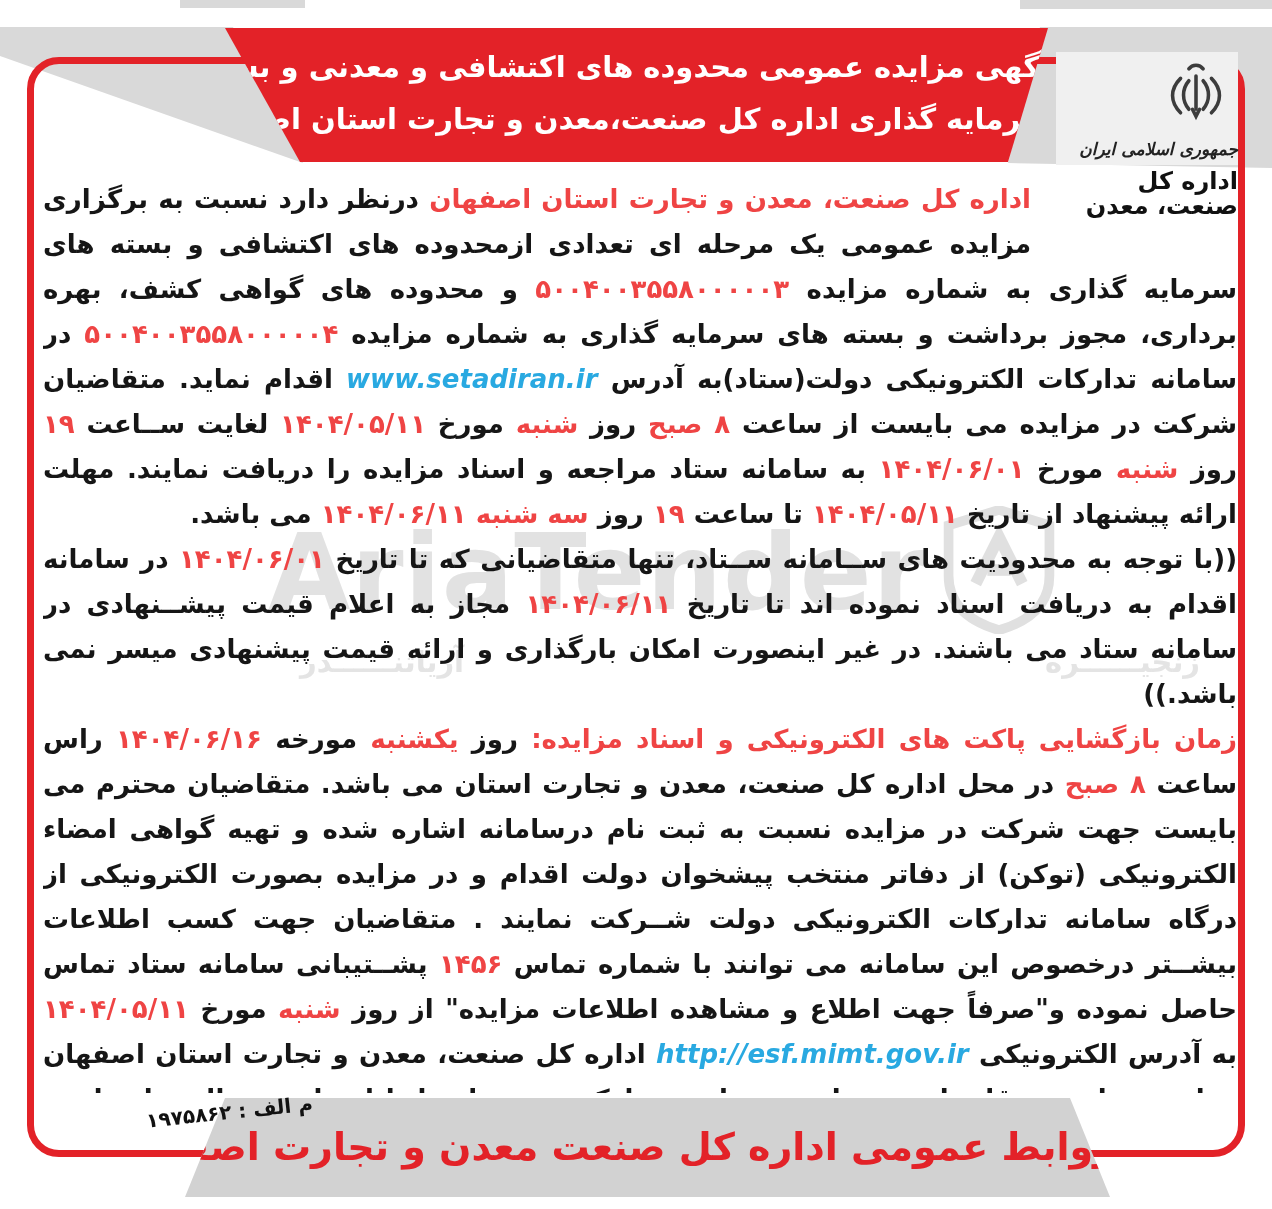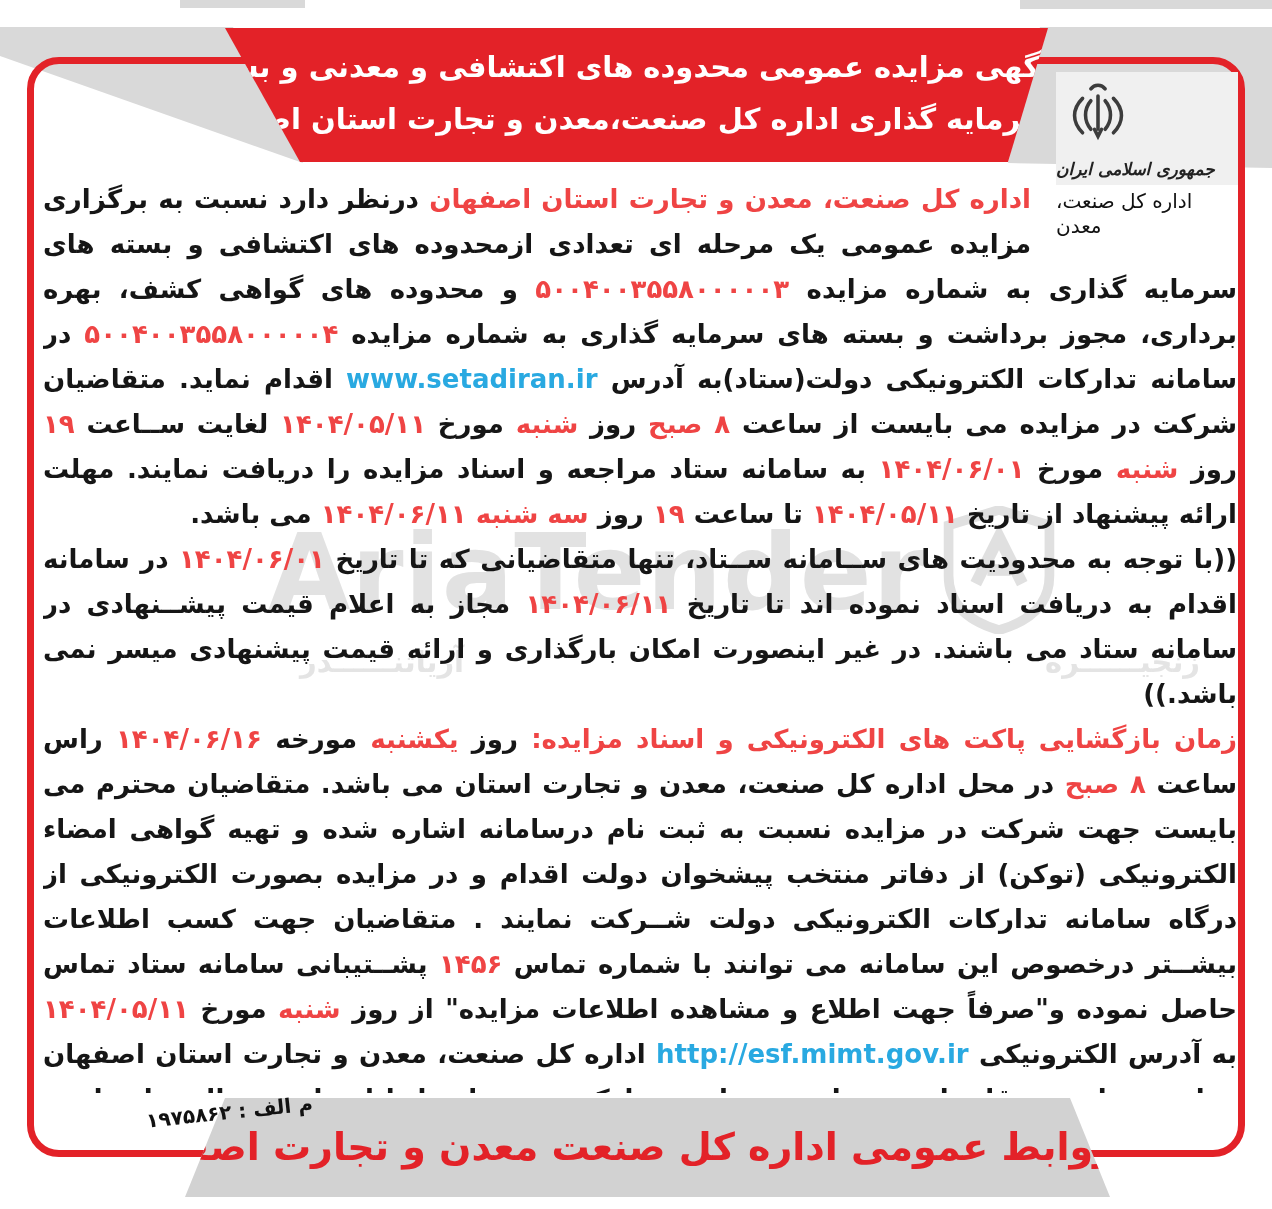--- a/index.html
+++ b/index.html
@@ -37,29 +37,29 @@
   .band {
     position:absolute; left:190px; top:28px; width:860px; height:134px;
     background:#e32228; z-index:3;
     clip-path:polygon(35px 0, 858px 0, 818px 134px, 110px 134px);
     color:#ffffff; text-align:center; padding-top:13px;
   }
   .band .t { font-weight:bold; font-size:29px; line-height:52px; white-space:nowrap; }
 
   
   .logo {
-    position:absolute; left:1056px; top:72px; width:182px; z-index:4;
-    text-align:left;
+    position:absolute; left:1056px; top:52px; width:182px; z-index:4;
+    text-align:right;
   }
   .logo .emblem-bg { background:#f0f0f0; padding:5px 4px 2px 4px; }
   .logo .calligraphy {
     font-style:italic; font-weight:bold; font-size:17px; color:#222;
     padding-bottom:6px; background:#f0f0f0;
   }
-  .logo .org { font-weight:normal; font-size:20px; line-height:25px; color:#111; margin-top:4px; }
+  .logo .org { font-weight:bold; font-size:24px; line-height:25px; color:#111; margin-top:4px; }
 
   
   .wm {
     position:absolute; left:278px; top:506px; width:780px; z-index:2;
     display:flex; align-items:center; gap:14px;
   }
   .wm-latin { font-weight:bold; font-size:106px; color:#e2e2e2; letter-spacing:1px;
               direction:ltr; unicode-bidi:isolate; }
   .wm2 {
     position:absolute; left:300px; top:645px; width:900px; z-index:2;
@@ -73,21 +73,21 @@
     z-index:5; overflow:hidden;
     font-size:26px; line-height:45px; color:#161616; font-weight:bold;
     direction:rtl;
   }
   .logo-spacer { float:left; width:206px; height:46px; }
   
   .logo-spacer { float:right; }
   .para { margin:0; text-align:justify; }
   .seg { color:#161616; font-weight:bold; }
   .seg.blue, .seg.bb { color:#ef4444; }
-  .seg.url { color:#29a9e1; direction:ltr; unicode-bidi:isolate; }
+  .seg.url { color:#29a9e1; direction:ltr; unicode-bidi:isolate;font-style:italic; }
 
   
   .trap {
     position:absolute; left:185px; top:1098px; width:930px; height:99px;
     background:#d2d2d2; z-index:6;
     clip-path:polygon(40px 0, 885px 0, 925px 99px, 0 99px);
     text-align:center;
   }
   .trap .label {
     color:#e32228; font-weight:bold; font-size:38px; line-height:99px; white-space:nowrap;

